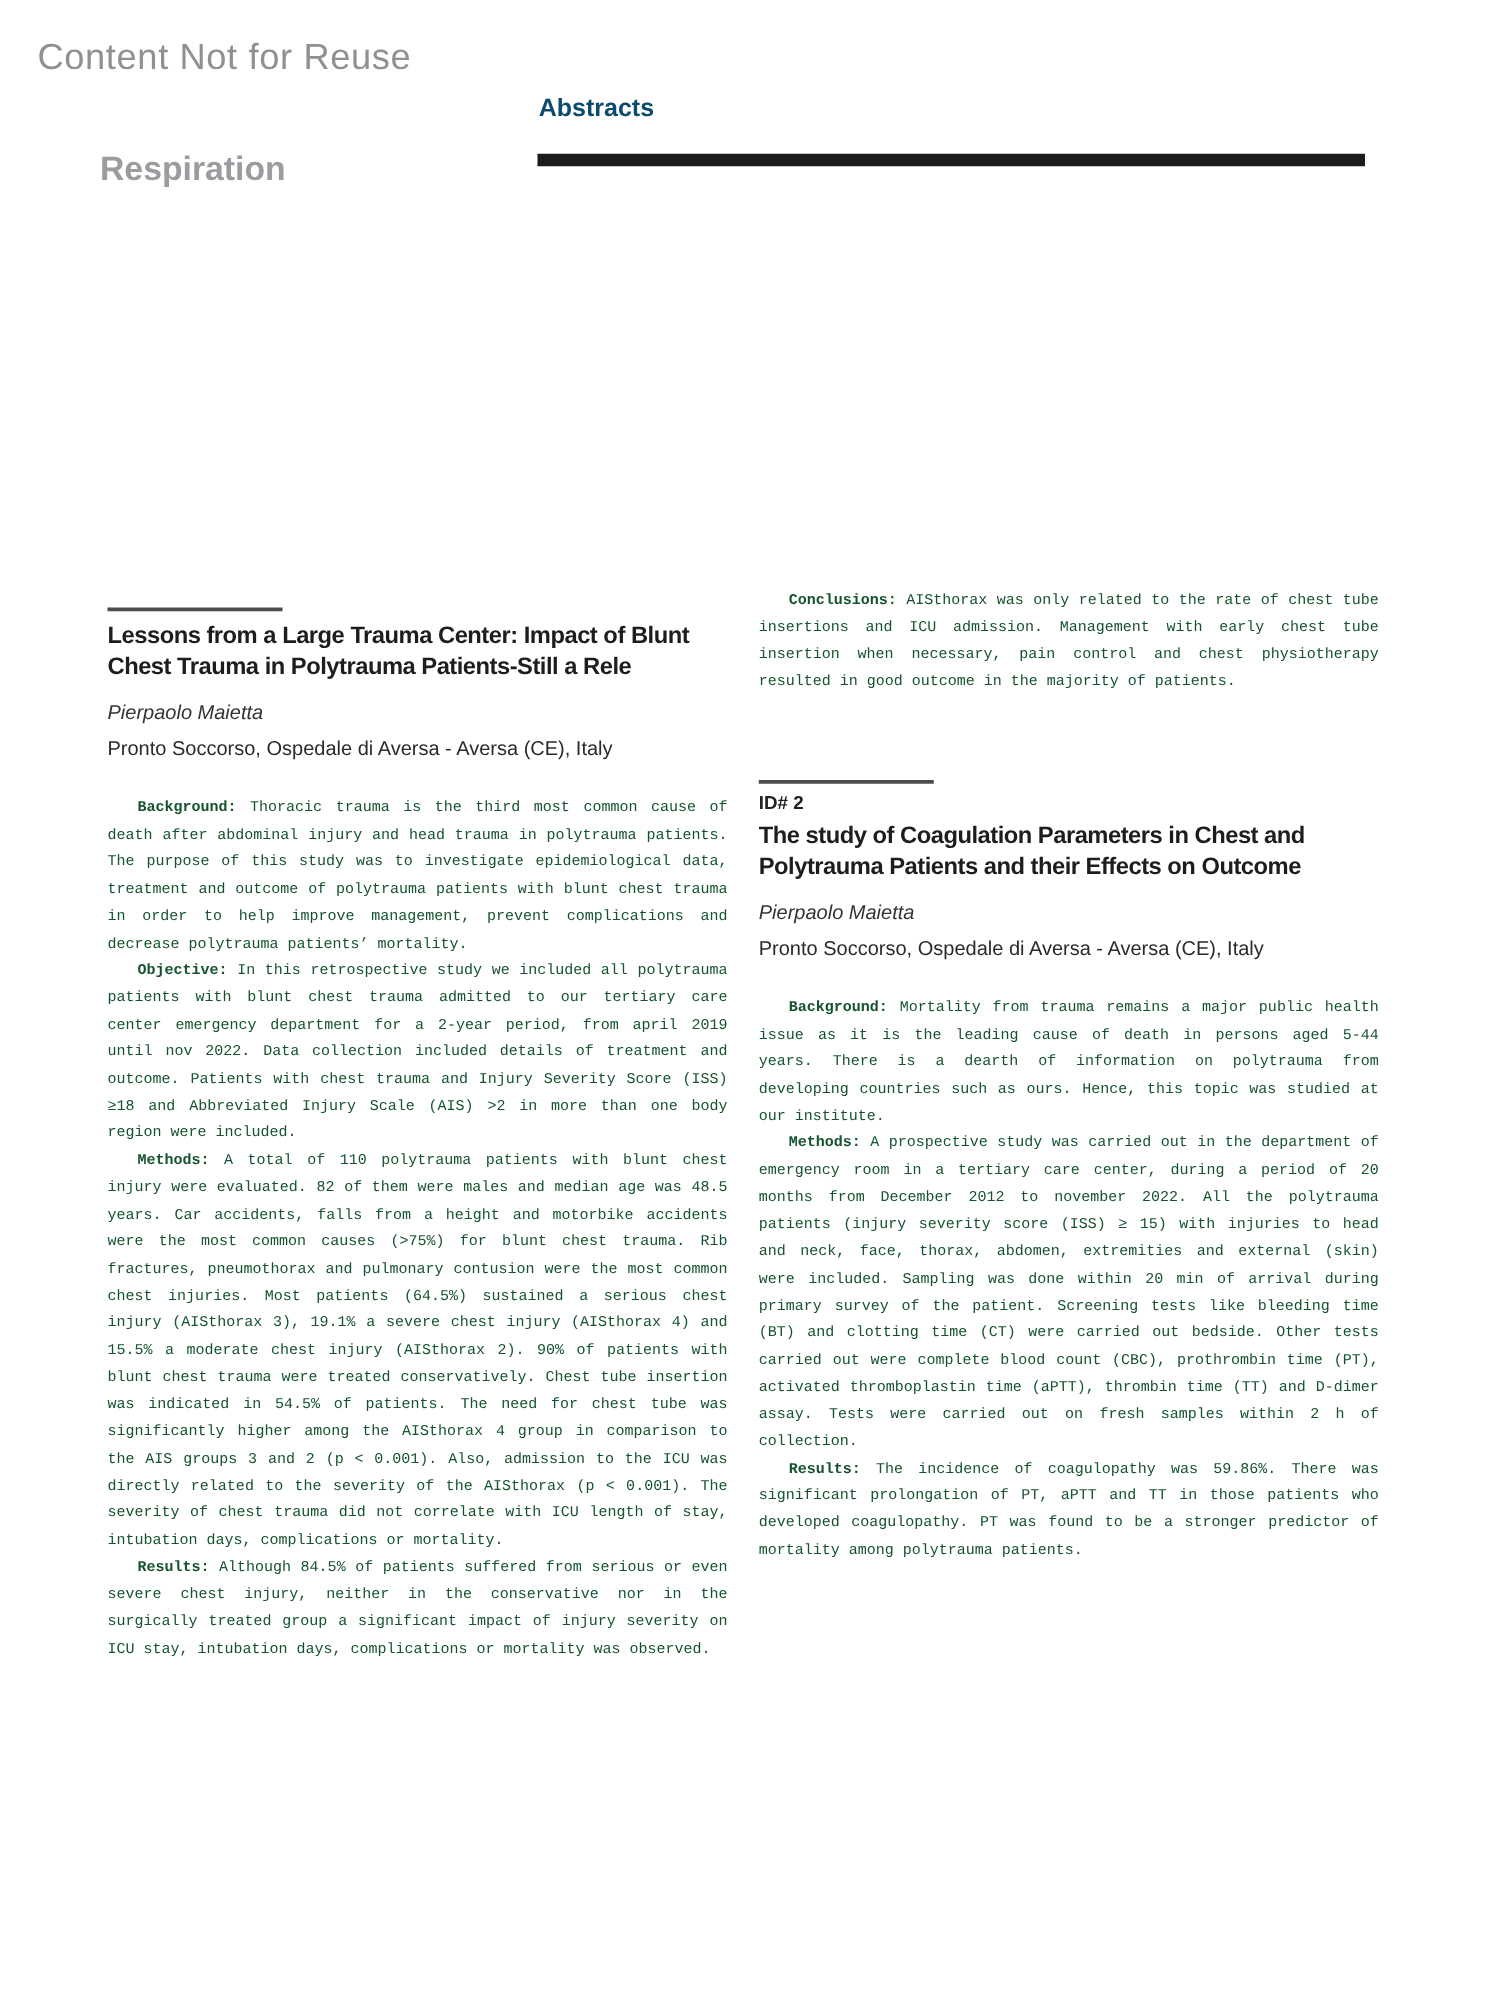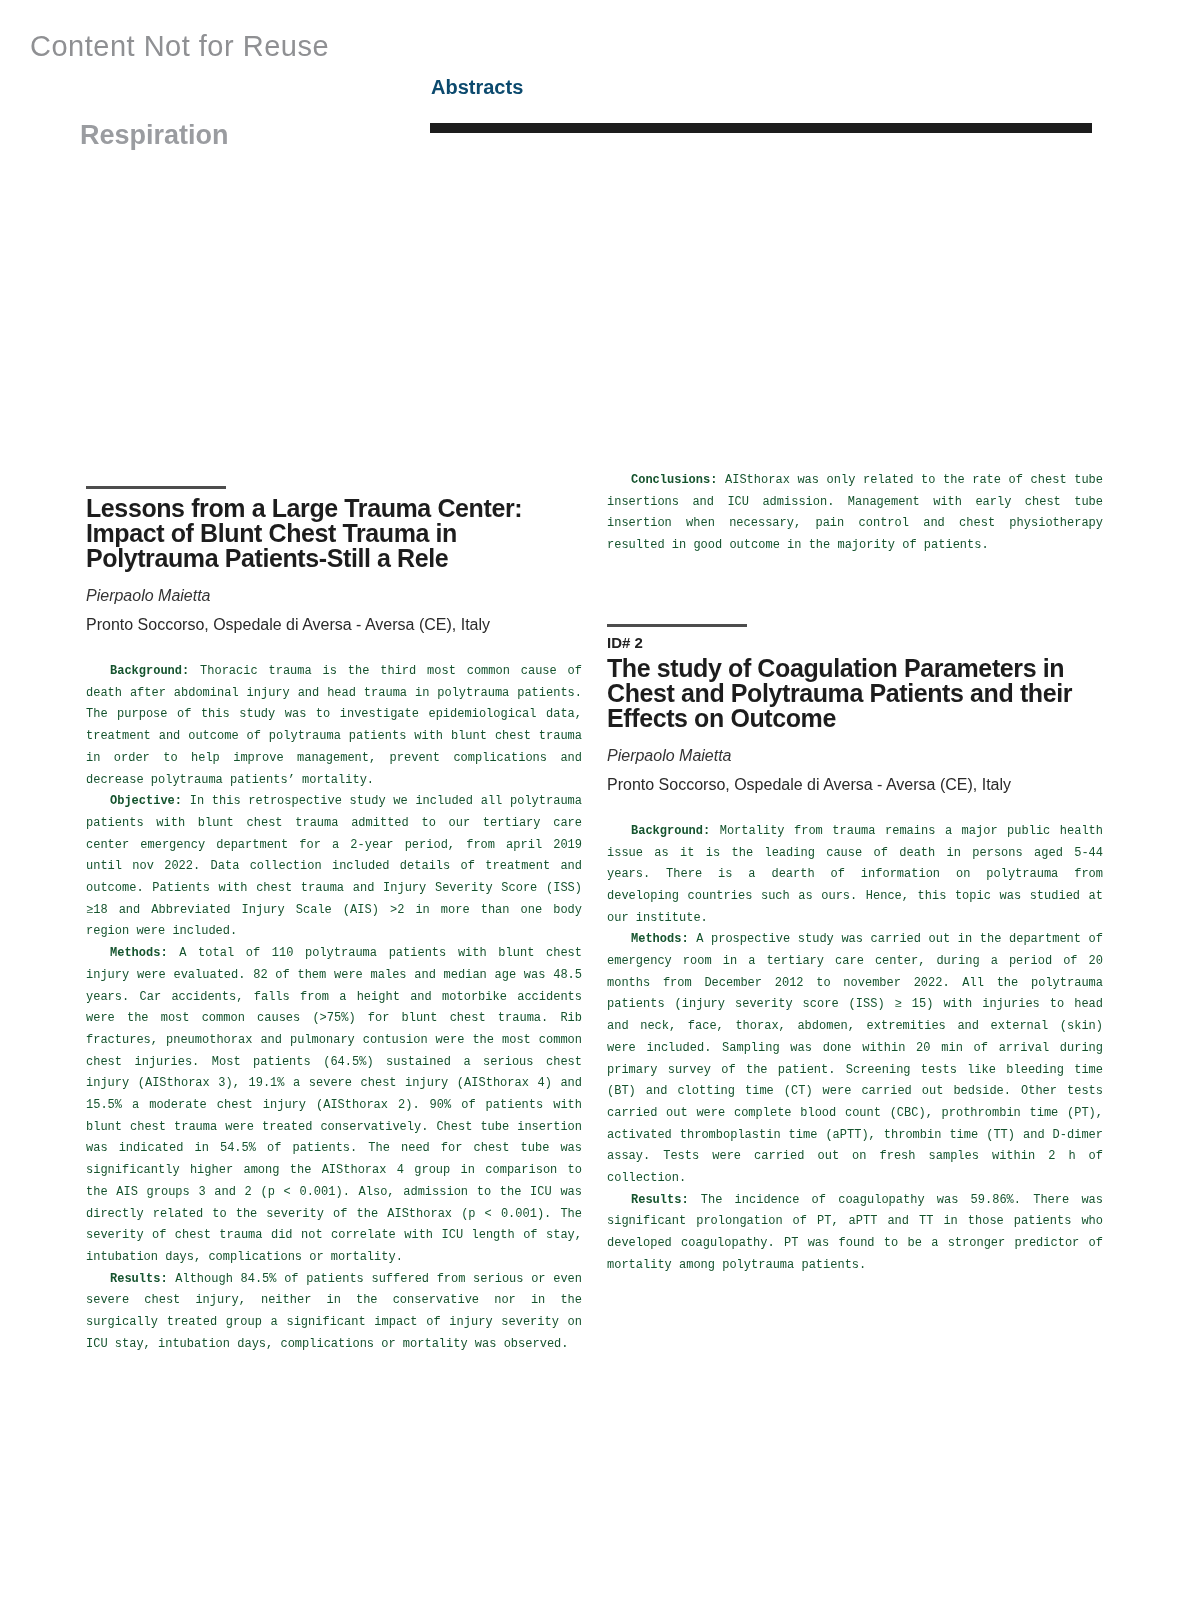--- a/index.html
+++ b/index.html
@@ -60,21 +60,21 @@
   }
   .abstract-id {
     font-family: "Liberation Sans", sans-serif;
     font-size: 15px;
     font-weight: bold;
     color: #222222;
     margin-bottom: 5px;
   }
   .abstract-title {
     font-family: "Liberation Sans", sans-serif;
-    font-size: 25px;
+    font-size: 19px;
     letter-spacing: -0.4px;
     line-height: 25px;
     font-weight: bold;
     color: #1d1d1d;
   }
   .abstract-author {
     font-family: "Liberation Sans", sans-serif;
     font-style: italic;
     font-size: 16px;
     color: #333333;

